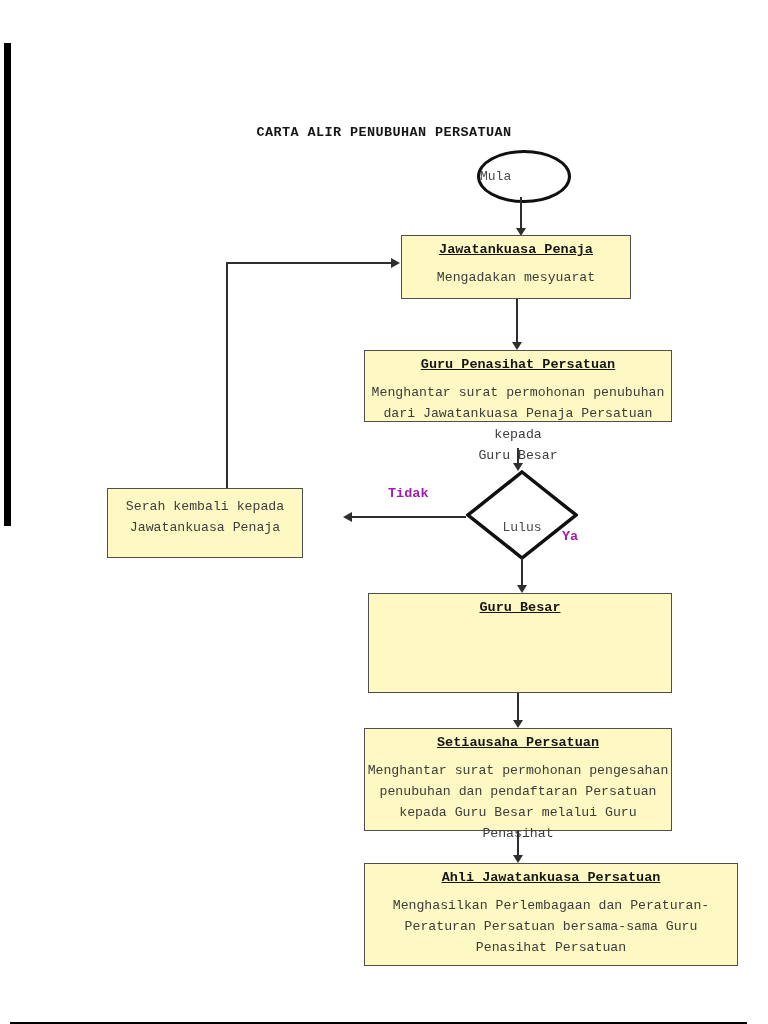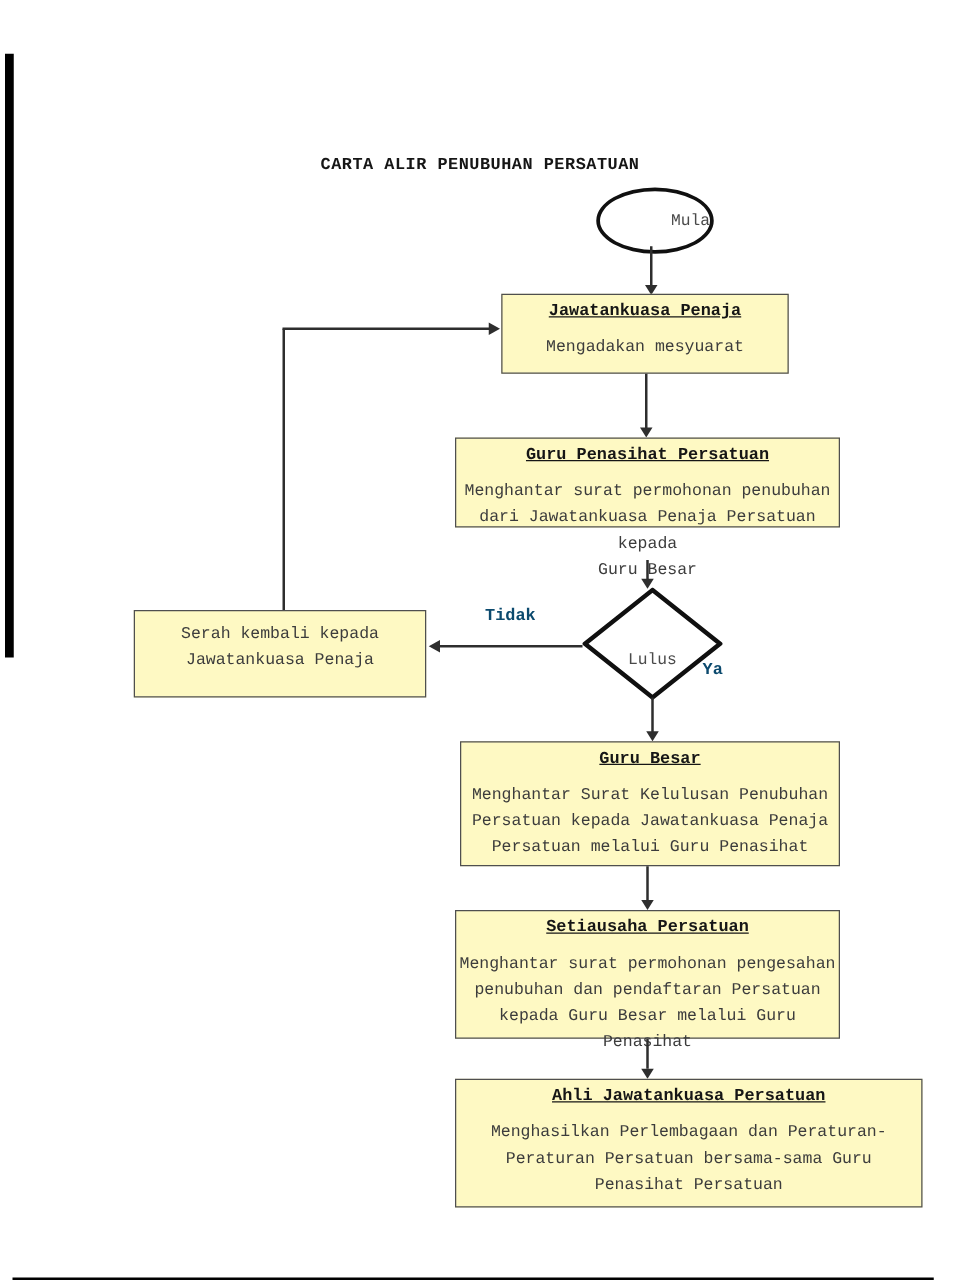--- a/index.html
+++ b/index.html
@@ -6,21 +6,21 @@
   .page {
     position:relative; width:768px; height:1024px; background:#ffffff;
     font-family:Liberation Mono, monospace; overflow:hidden;margin-top:36px;
   }
   .title {
     position:absolute; left:0; top:89px; width:768px; text-align:center;
     font-size:13.5px; font-weight:bold; letter-spacing:.4px; color:#161616;
   }
   .oval {
     position:absolute; border:3.5px solid #101010; border-radius:50%;
-    background:#fff; display:flex; align-items:center; justify-content:flex-end;
+    background:#fff; display:flex; align-items:center; justify-content:flex-start;
     font-size:13px; color:#4a4a4a;
   }
   .fbox {
     position:absolute; border:1.5px solid #4f4f4f; background:#fef9c3;
     text-align:center; box-sizing:border-box; padding-top:6px;
   }
   .fbox .btitle {
     font-size:13.5px; font-weight:bold; text-decoration:underline;
     color:#161616; line-height:16px;
   }
@@ -33,21 +33,21 @@
   .ah { position:absolute; width:0; height:0; }
   .ah-down { border-left:5px solid transparent; border-right:5px solid transparent; border-top:8px solid #2e2e2e; }
   .ah-left { border-top:5px solid transparent; border-bottom:5px solid transparent; border-right:9px solid #2e2e2e; }
   .ah-right { border-top:5px solid transparent; border-bottom:5px solid transparent; border-left:9px solid #2e2e2e; }
   .diamond-wrap { position:absolute; left:466px; top:434px; width:112px; height:90px; }
   .diamond-label {
     position:absolute; left:0; top:12px; width:112px; height:90px;
     display:flex; align-items:center; justify-content:center;
     font-size:13px; color:#4a4a4a;
   }
-  .branch-label { position:absolute; font-size:13.5px; font-weight:bold; color:#0c4a6e; }
+  .branch-label { position:absolute; font-size:13.5px; font-weight:bold; color:#a21caf; }
   .artifact { position:absolute; background:#000; }
 </style>
 </head>
 <body>
 
 <div class="page">
 
   <div class="artifact" style="left:4px; top:7px; width:7px; height:483px;"></div>
   <div class="artifact" style="left:10px; top:986px; width:737px; height:24px;"></div>
 
@@ -82,38 +82,35 @@
     <svg width="112" height="90" viewBox="0 0 112 90">
       <polygon points="56,2 110,45 56,88 2,45" fill="#ffffff" stroke="#101010" stroke-width="3.5" stroke-linejoin="miter"></polygon>
     </svg>
     <div class="diamond-label">Lulus</div>
   </div>
 
   <div class="branch-label" style="left:388px; top:450px;">Tidak</div>
   <div class="hline" style="left:350px; top:480px; width:116px;"></div>
   <div class="ah ah-left" style="left:343px; top:476px;"></div>
 
-  <div class="fbox" style="left:107px; top:452px; width:234px; height:70px; padding-top:7px;">
+  <div class="fbox" style="left:107px; top:452px; width:196px; height:70px; padding-top:7px;">
     <div class="bbody" style="margin-top:0;">Serah kembali kepada
 Jawatankuasa Penaja</div>
   </div>
 
   <div class="vline" style="left:226px; top:227px; height:225px; width:2px;"></div>
   <div class="hline" style="left:226px; top:226px; width:166px; height:2px;"></div>
   <div class="ah ah-right" style="left:391px; top:222px;"></div>
 
   <div class="branch-label" style="left:562px; top:493px;">Ya</div>
   <div class="vline" style="left:521px; top:522px; height:28px;"></div>
   <div class="ah ah-down" style="left:517px; top:549px;"></div>
 
   <div class="fbox" style="left:368px; top:557px; width:304px; height:100px;">
     <div class="btitle">Guru Besar</div>
-    <div class="bbody">Menghantar Surat Kelulusan Penubuhan
-Persatuan kepada Jawatankuasa Penaja
-Persatuan melalui Guru Penasihat</div>
   </div>
 
   <div class="vline" style="left:517px; top:657px; height:27px;"></div>
   <div class="ah ah-down" style="left:513px; top:684px;"></div>
 
   <div class="fbox" style="left:364px; top:692px; width:308px; height:103px;">
     <div class="btitle">Setiausaha Persatuan</div>
     <div class="bbody">Menghantar surat permohonan pengesahan
 penubuhan dan pendaftaran Persatuan
 kepada Guru Besar melalui Guru Penasihat</div>

